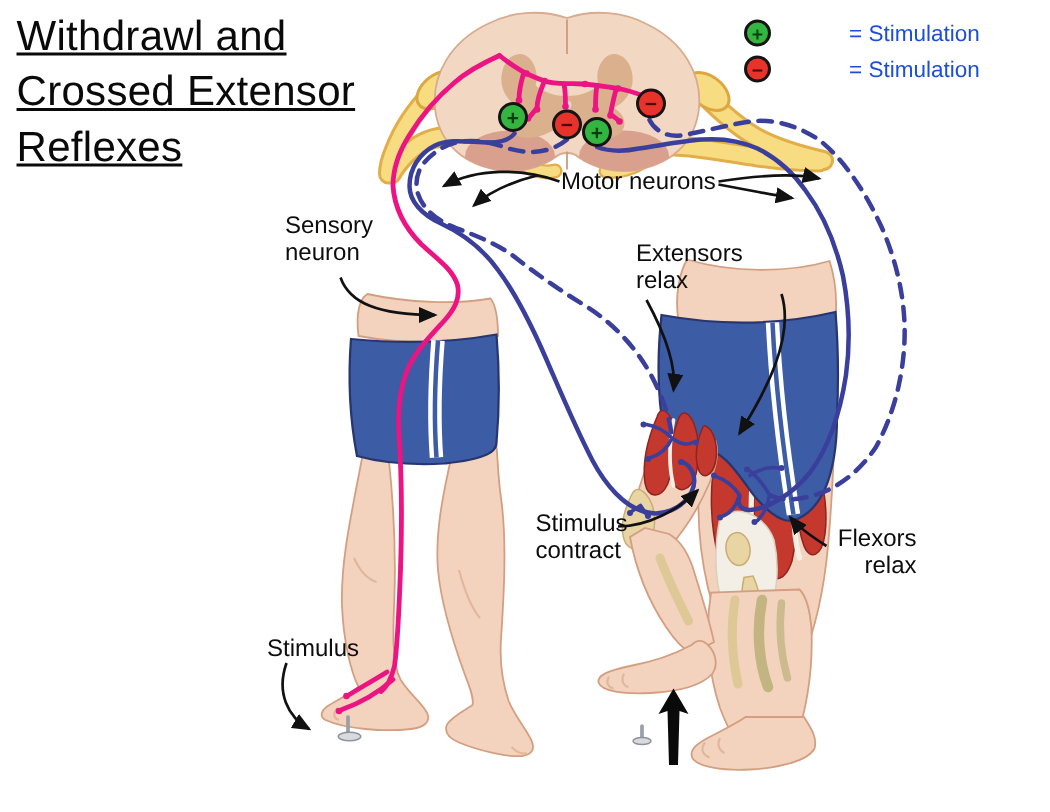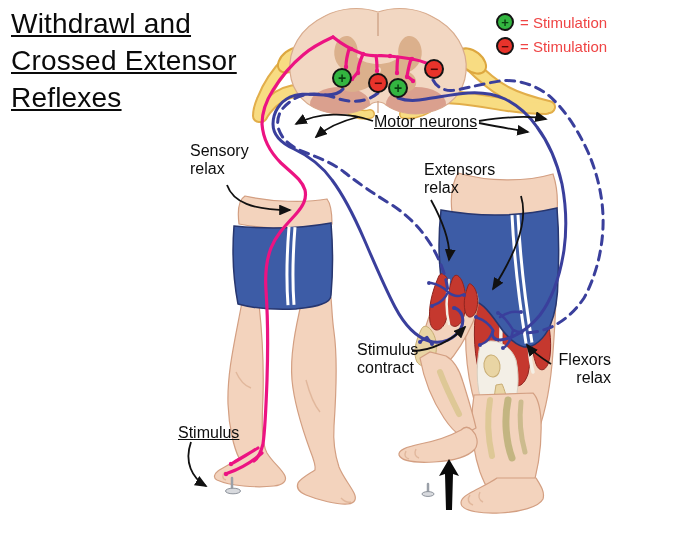--- a/index.html
+++ b/index.html
@@ -4,29 +4,29 @@
 <style>
   html,body{margin:0;padding:0;background:#fff;}
   .stage{position:relative;width:700px;height:541px;background:#fff;overflow:hidden;
          font-family:"Liberation Sans", sans-serif;}
   .stage svg{position:absolute;left:0;top:0;}
   .page-title{position:absolute;left:11px;top:6px;width:240px;font-size:28px;line-height:1.32;
               color:#0a0a0a;letter-spacing:.2px;text-decoration:underline;}
   .legend{position:absolute;left:0;top:0;width:700px;height:0;}
   .legend-row{position:absolute;display:flex;align-items:center;gap:6px;}
   .legend-row .sym-circle{width:18px;height:18px;font-size:13px;}
-  .legend-text{font-size:15px;color:#ef4444;}
+  .legend-text{font-size:15px;color:#1d4ed8;margin-left:46px;}
   .sym-circle{box-sizing:border-box;border:2px solid #141414;border-radius:50%;
               display:flex;align-items:center;justify-content:center;
               font-weight:bold;line-height:1;}
   .sym-circle.stim{background:var(--stimulation,#33b540);color:#083f10;}
   .sym-circle.inhib{background:var(--inhibition,#e8332b);color:#4d0806;}
   .marker{position:absolute;width:20px;height:20px;font-size:14px;z-index:5;}
   .label{position:absolute;font-size:16px;line-height:1.12;color:#0d0d0d;z-index:4;}
-  .nowrap{white-space:nowrap;text-decoration:underline;}
+  .nowrap{white-space:nowrap;}
   
   .skin{fill:var(--skin,#f3d3bd);stroke:#d39f82;stroke-width:1.2;}
   .skinline{fill:none;stroke:#dcb093;stroke-width:1.4;opacity:.8;}
   .shorts{fill:var(--shorts,#3d5ca6);stroke:#27366f;stroke-width:1.5;}
   .stripe-w{fill:none;stroke:#ffffff;stroke-width:9;}
   .stripe-g{fill:none;stroke:var(--shorts,#3d5ca6);stroke-width:3;}
   .muscle{fill:var(--muscle,#c5382e);stroke:#8e241f;stroke-width:1;}
   .tendon{fill:none;stroke:#f4efe5;stroke-width:3.5;stroke-linecap:round;}
   .tendon-bg{fill:#f3efe6;stroke:#d8cfc0;stroke-width:1;}
   .bone{fill:var(--bone,#e9d5a4);stroke:#c8ad74;stroke-width:1;}
@@ -238,19 +238,19 @@
     <span class="legend-text">= Stimulation</span>
   </div>
 </div>
 
 <div class="marker sym-circle stim" style="left:332px;top:68px;">+</div>
 <div class="marker sym-circle inhib" style="left:368px;top:73px;">−</div>
 <div class="marker sym-circle stim" style="left:388px;top:78px;">+</div>
 <div class="marker sym-circle inhib" style="left:424px;top:59px;">−</div>
 
 <div class="label nowrap" style="left:374px;top:113px;">Motor neurons</div>
-<div class="label" style="left:190px;top:142px;width:64px;">Sensory relax</div>
+<div class="label" style="left:190px;top:142px;width:64px;">Sensory neuron</div>
 <div class="label" style="left:424px;top:161px;width:78px;">Extensors relax</div>
 <div class="label" style="left:357px;top:341px;width:68px;">Stimulus contract</div>
 <div class="label" style="left:555px;top:351px;width:56px;text-align:right;">Flexors relax</div>
 <div class="label nowrap" style="left:178px;top:424px;">Stimulus</div>
 
 </div>
 
 </body></html>

